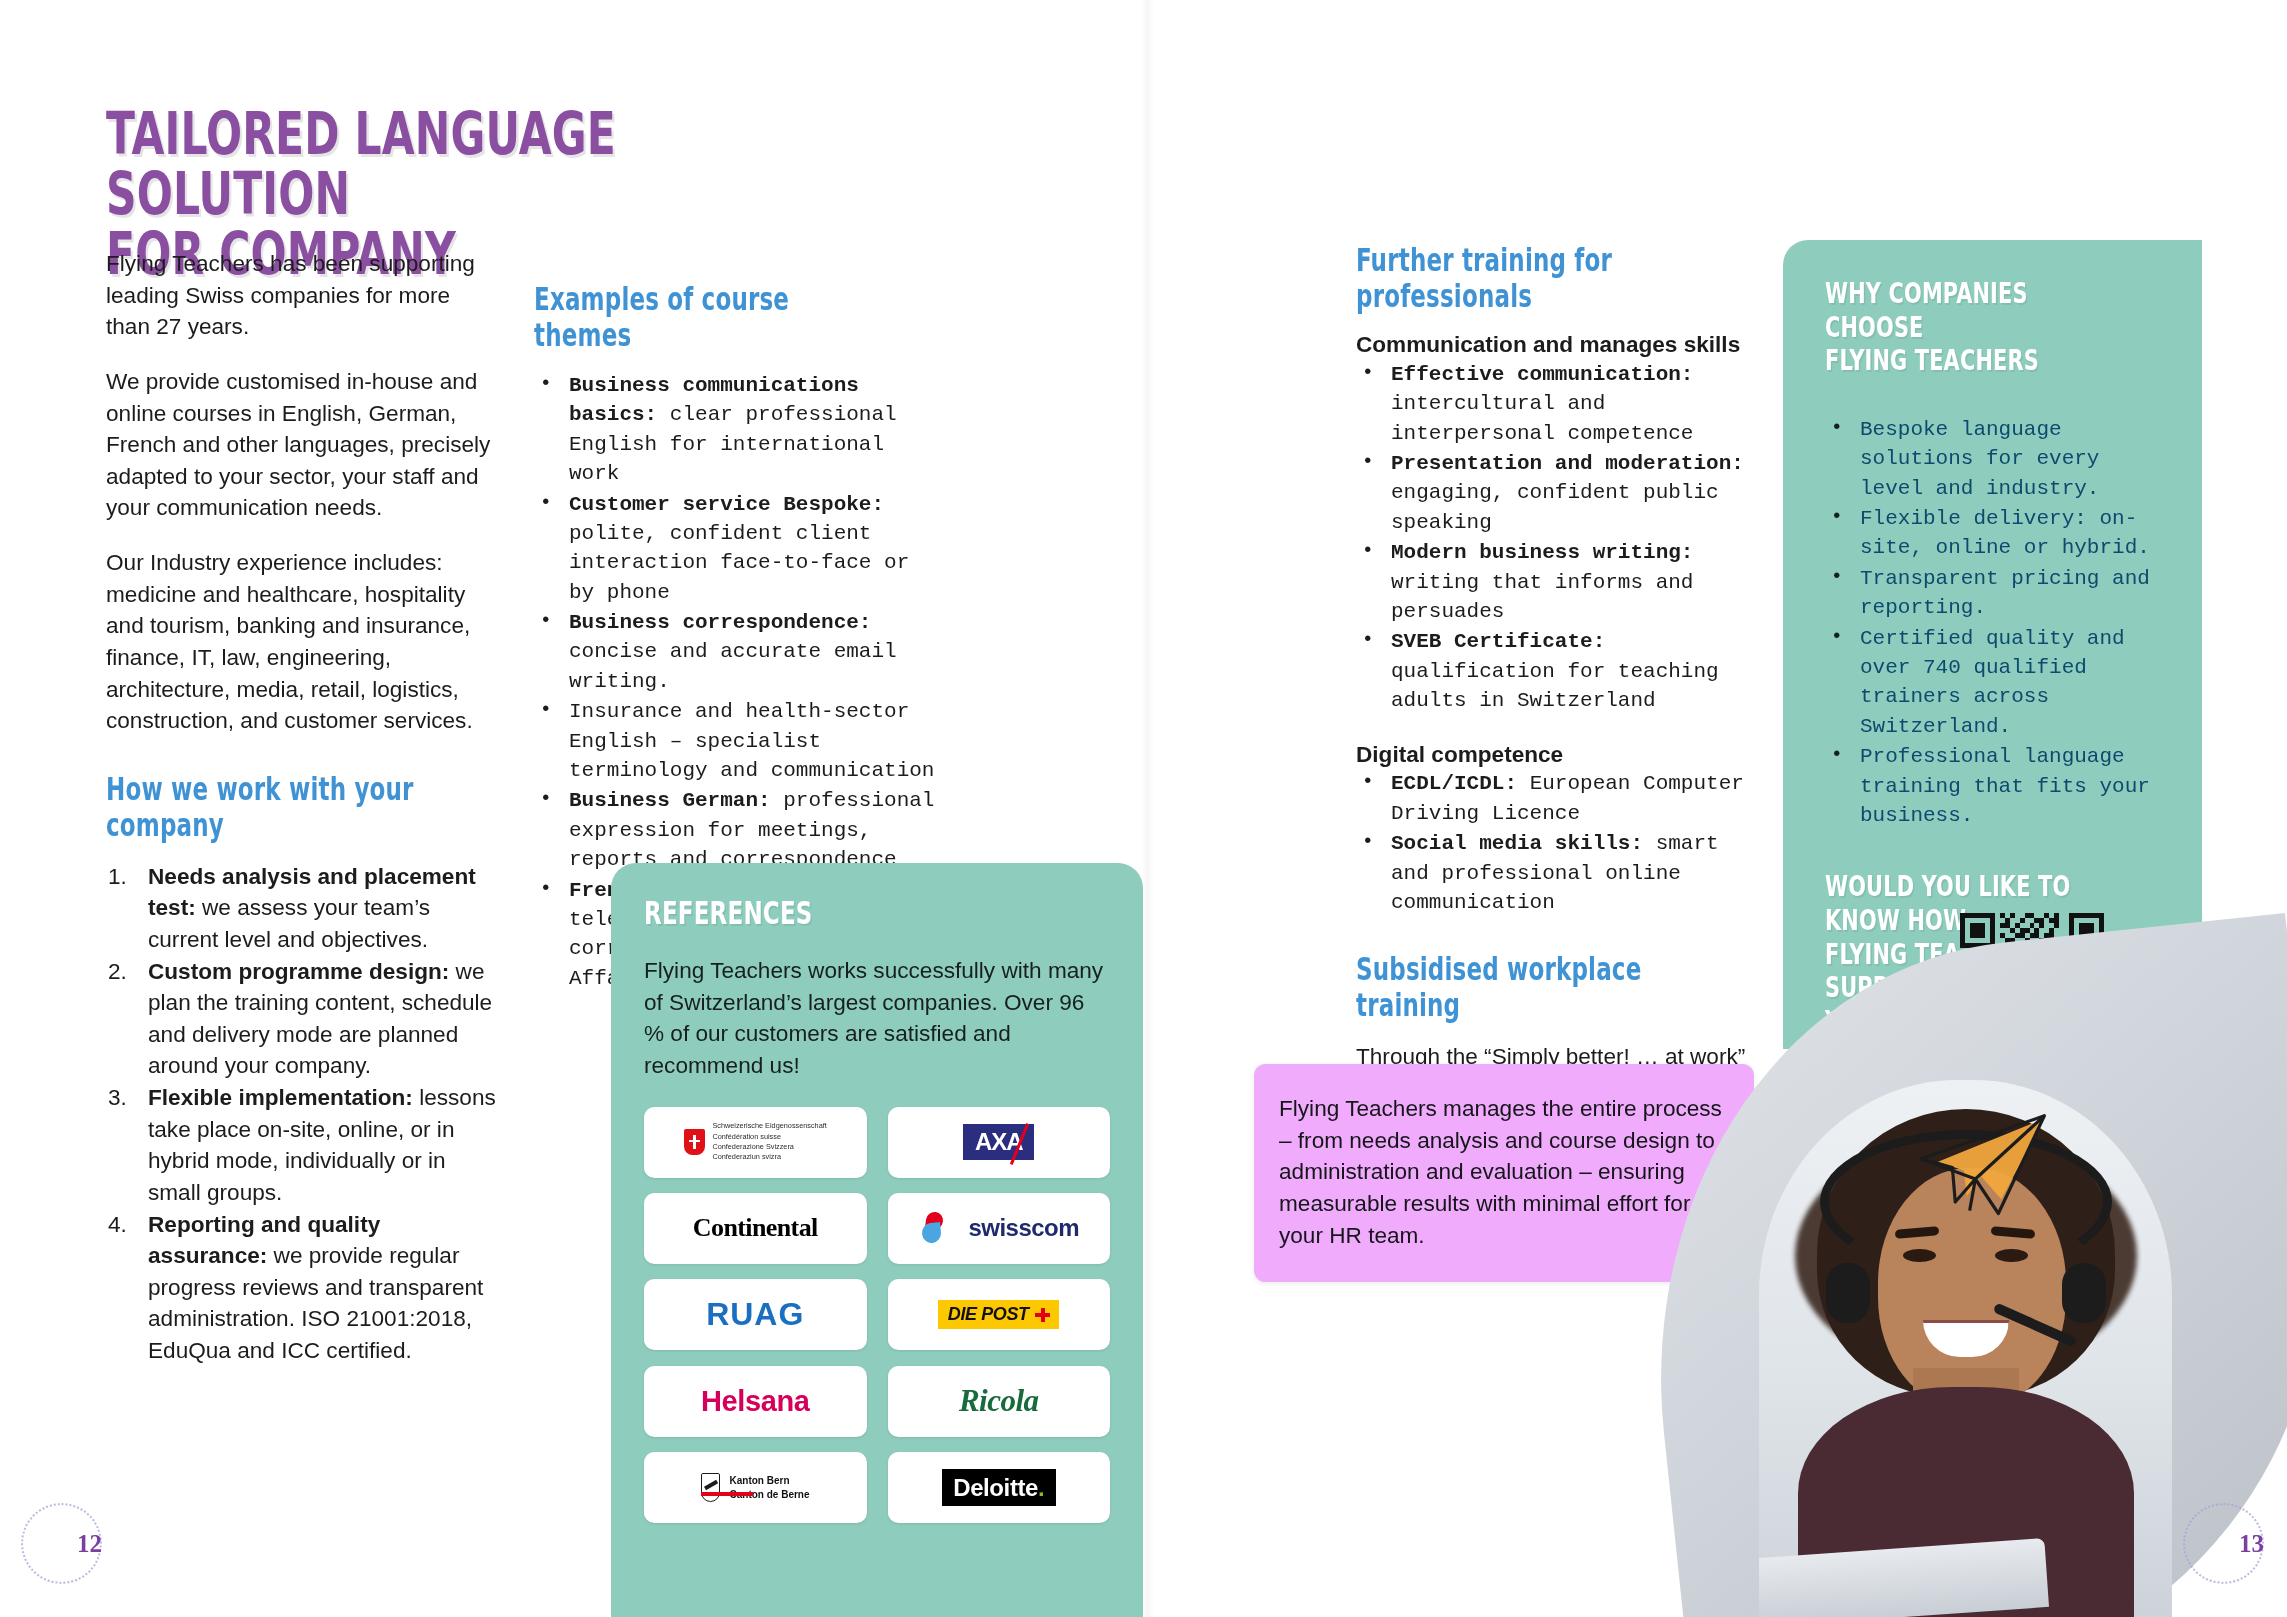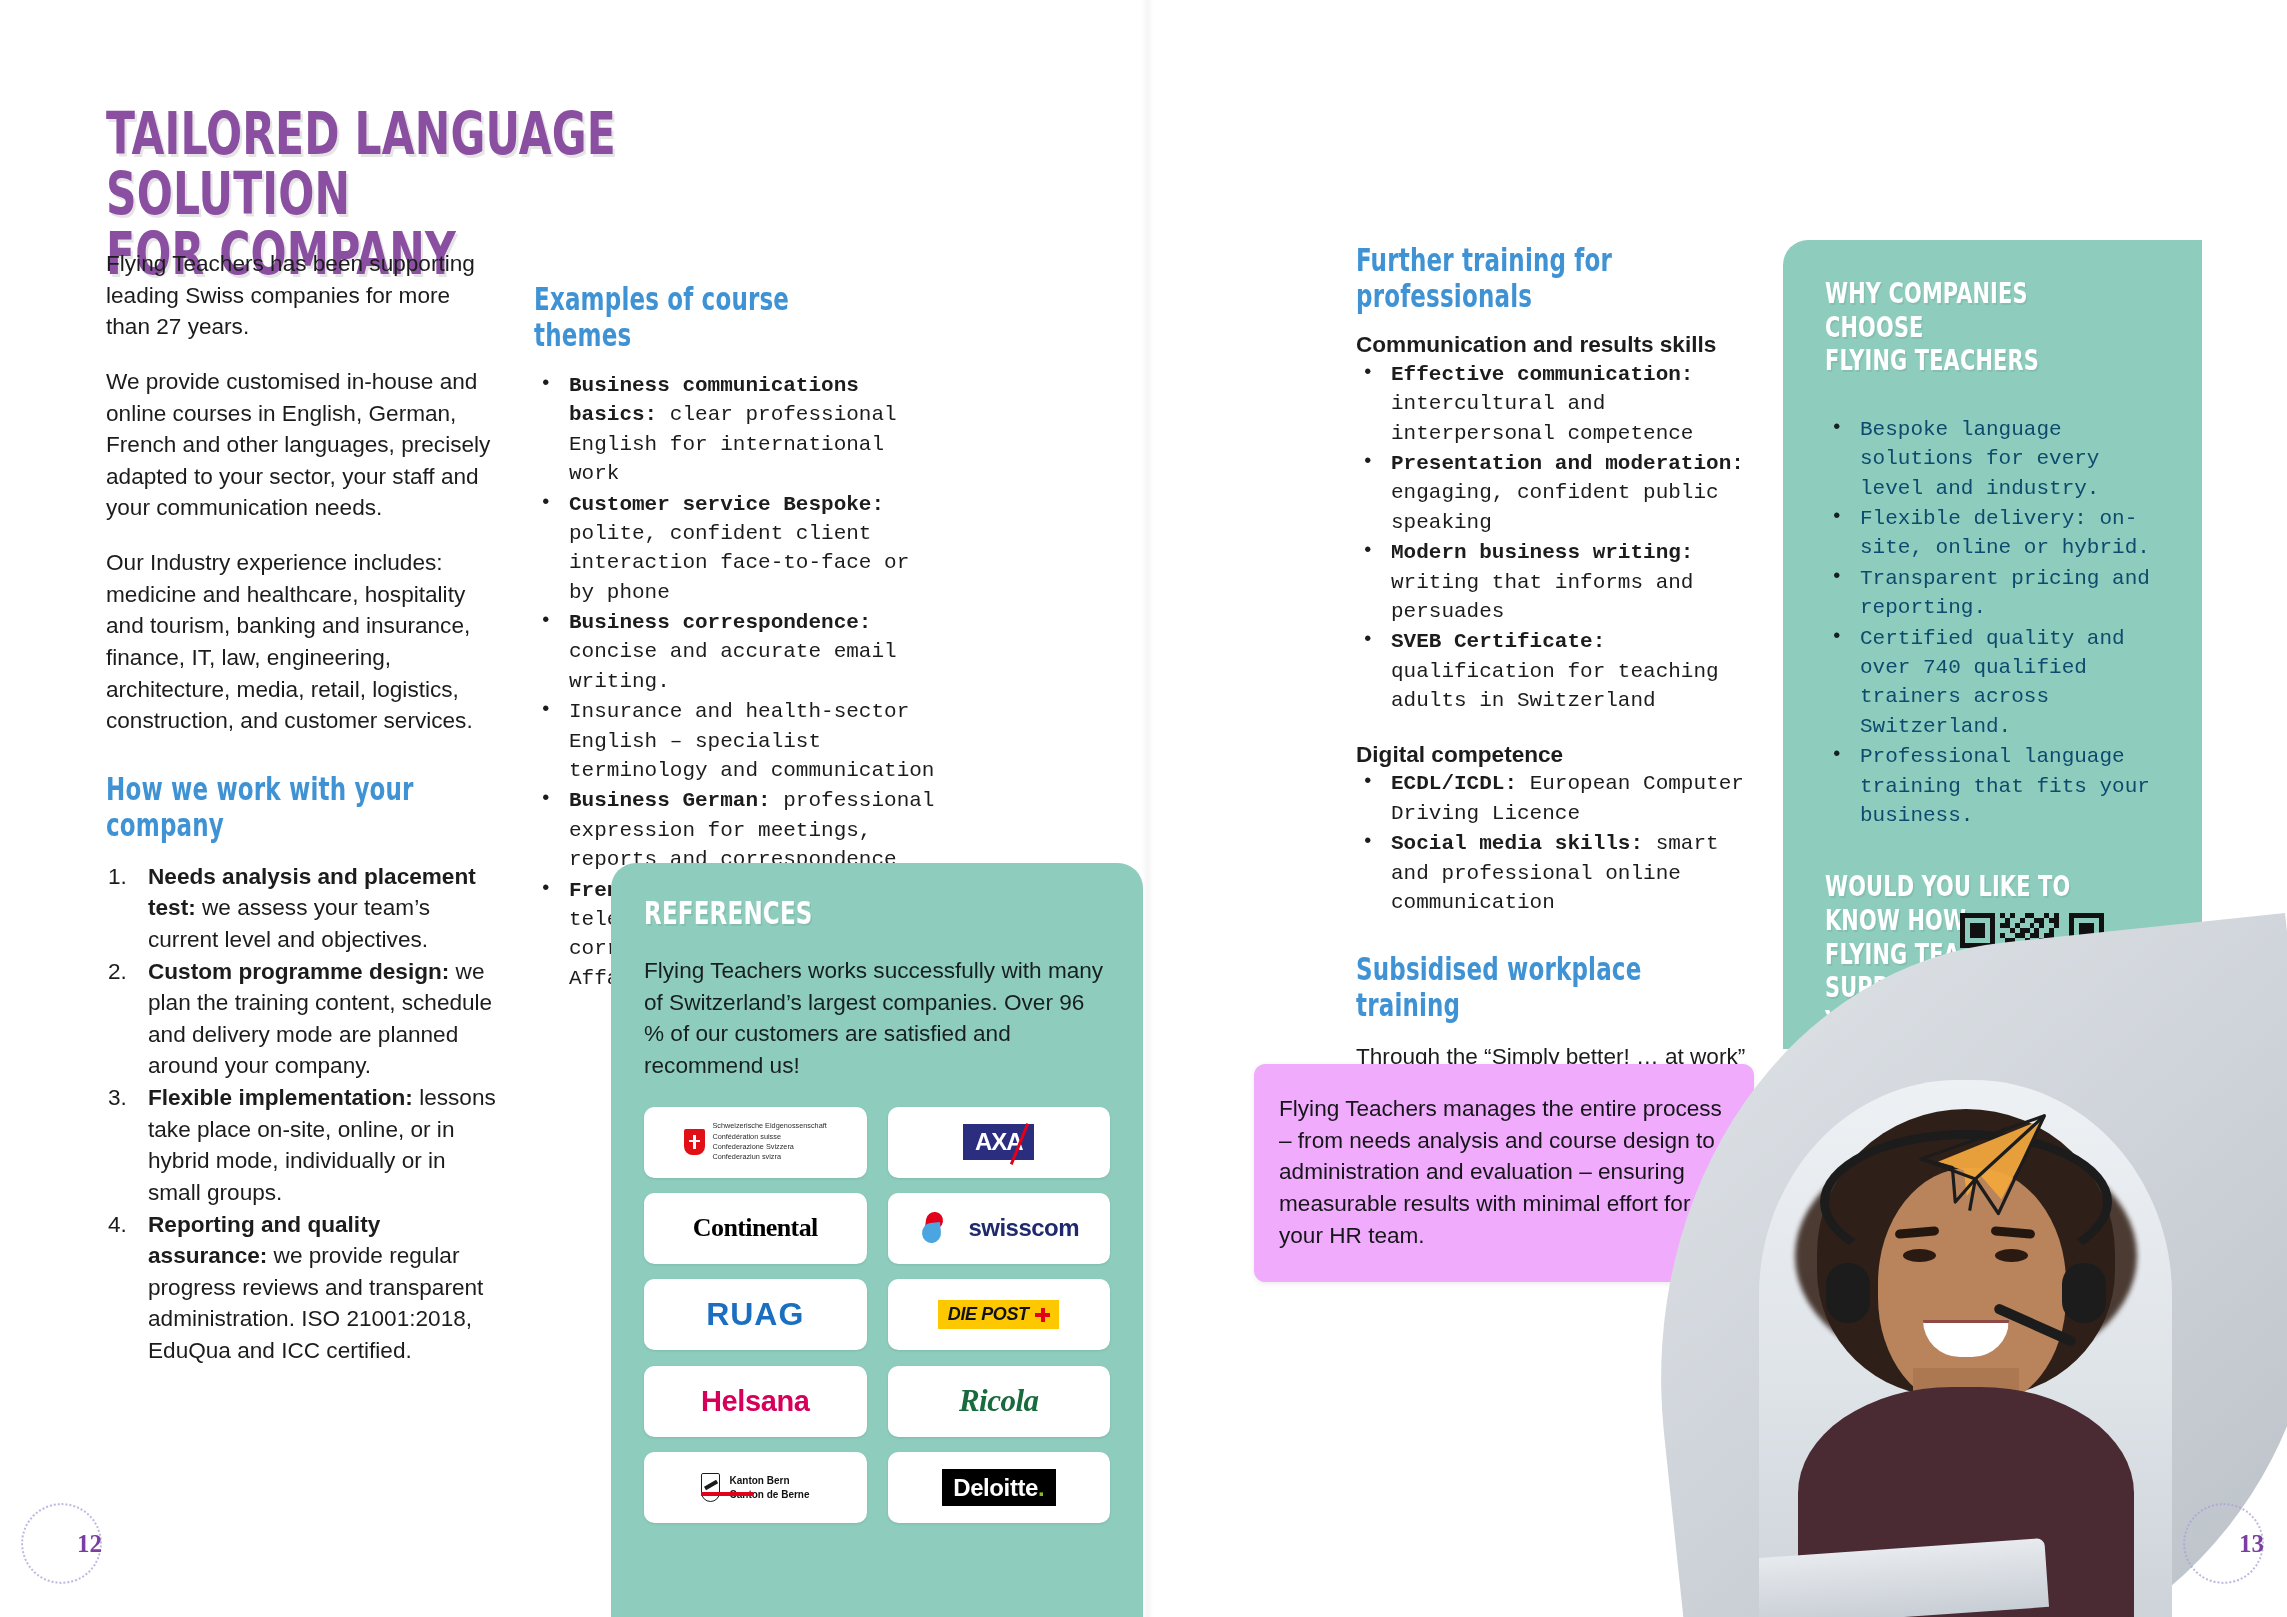--- a/index.html
+++ b/index.html
@@ -322,21 +322,21 @@
       <div class="logo-cell">
         <div class="l-del"><span>Deloitte</span><span class="dot">.</span></div>
       </div>
 
     </div>
   </div>
 
   <div class="col" id="col3">
     <div class="sub-head cond">Further training for professionals</div>
 
-    <div class="group-head">Communication and results skills</div>
+    <div class="group-head">Communication and manages skills</div>
     <ul class="bul">
       <li><b>Effective communication:</b><span> intercultural and interpersonal competence</span></li>
       <li><b>Presentation and moderation:</b><span> engaging, confident public speaking</span></li>
       <li><b>Modern business writing:</b><span> writing that informs and persuades</span></li>
       <li><b>SVEB Certificate:</b><span> qualification for teaching adults in Switzerland</span></li>
     </ul>
 
     <div class="group-gap"></div>
 
     <div class="group-head">Digital competence</div>

